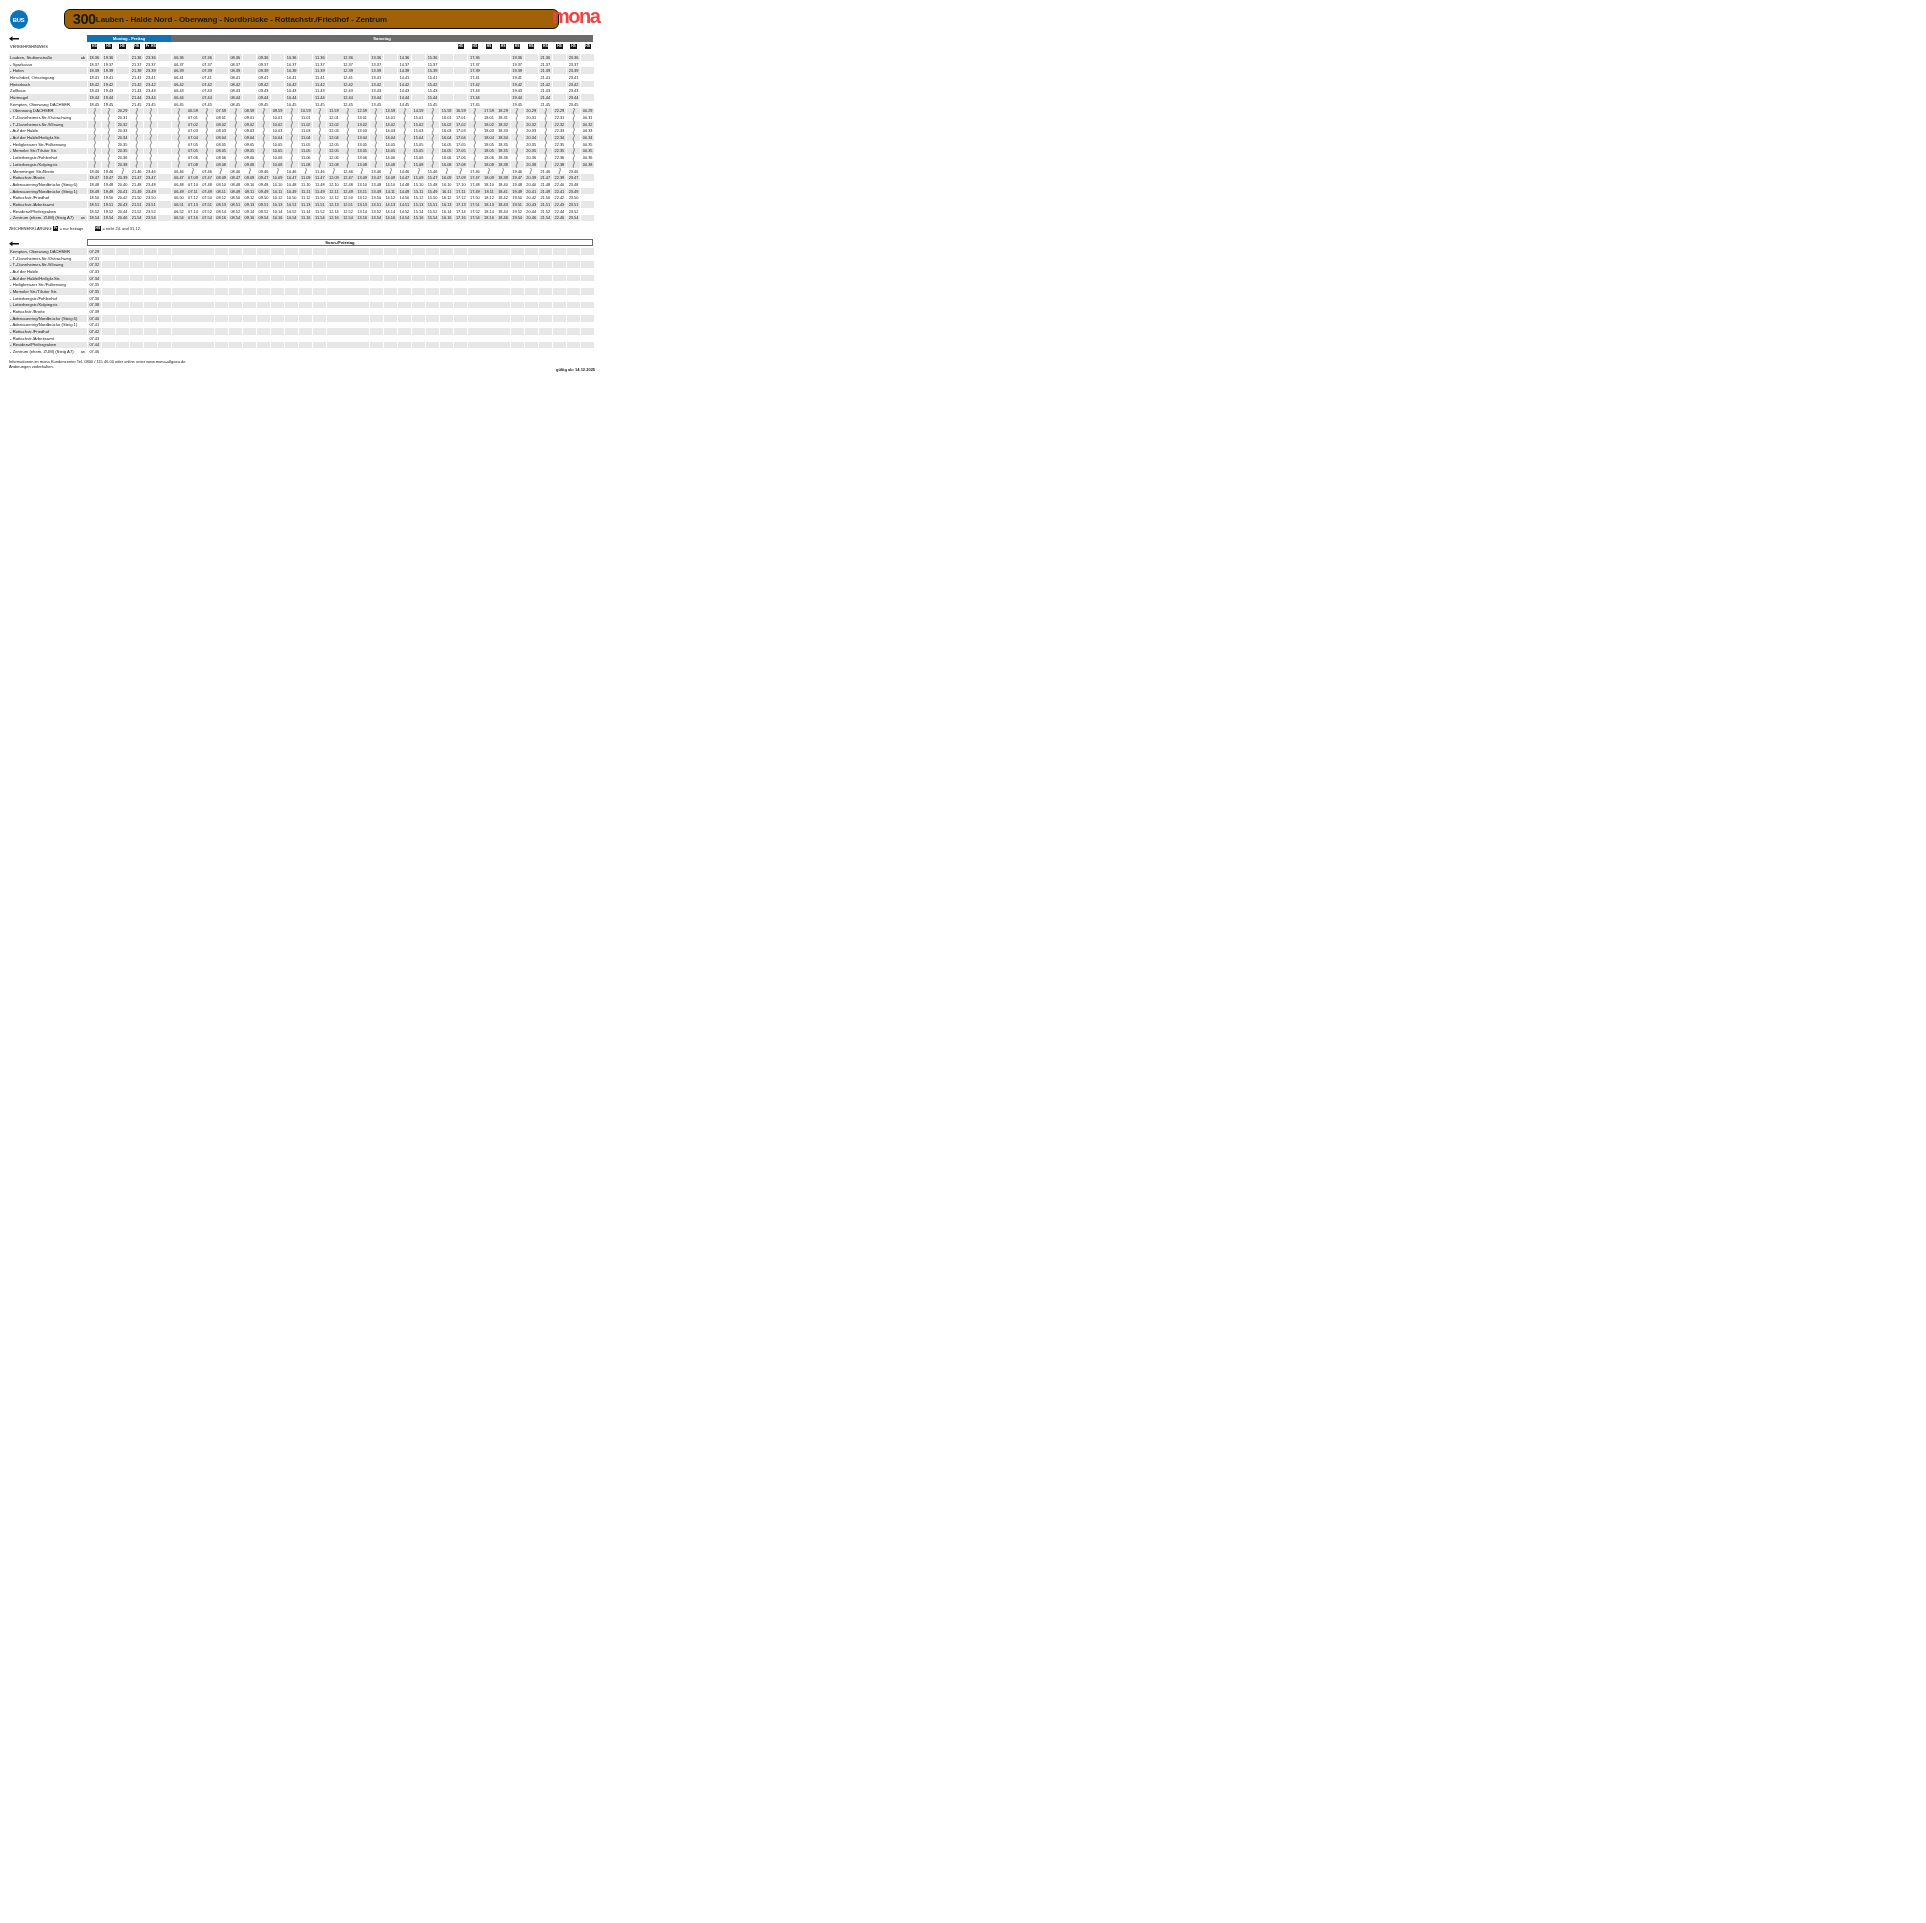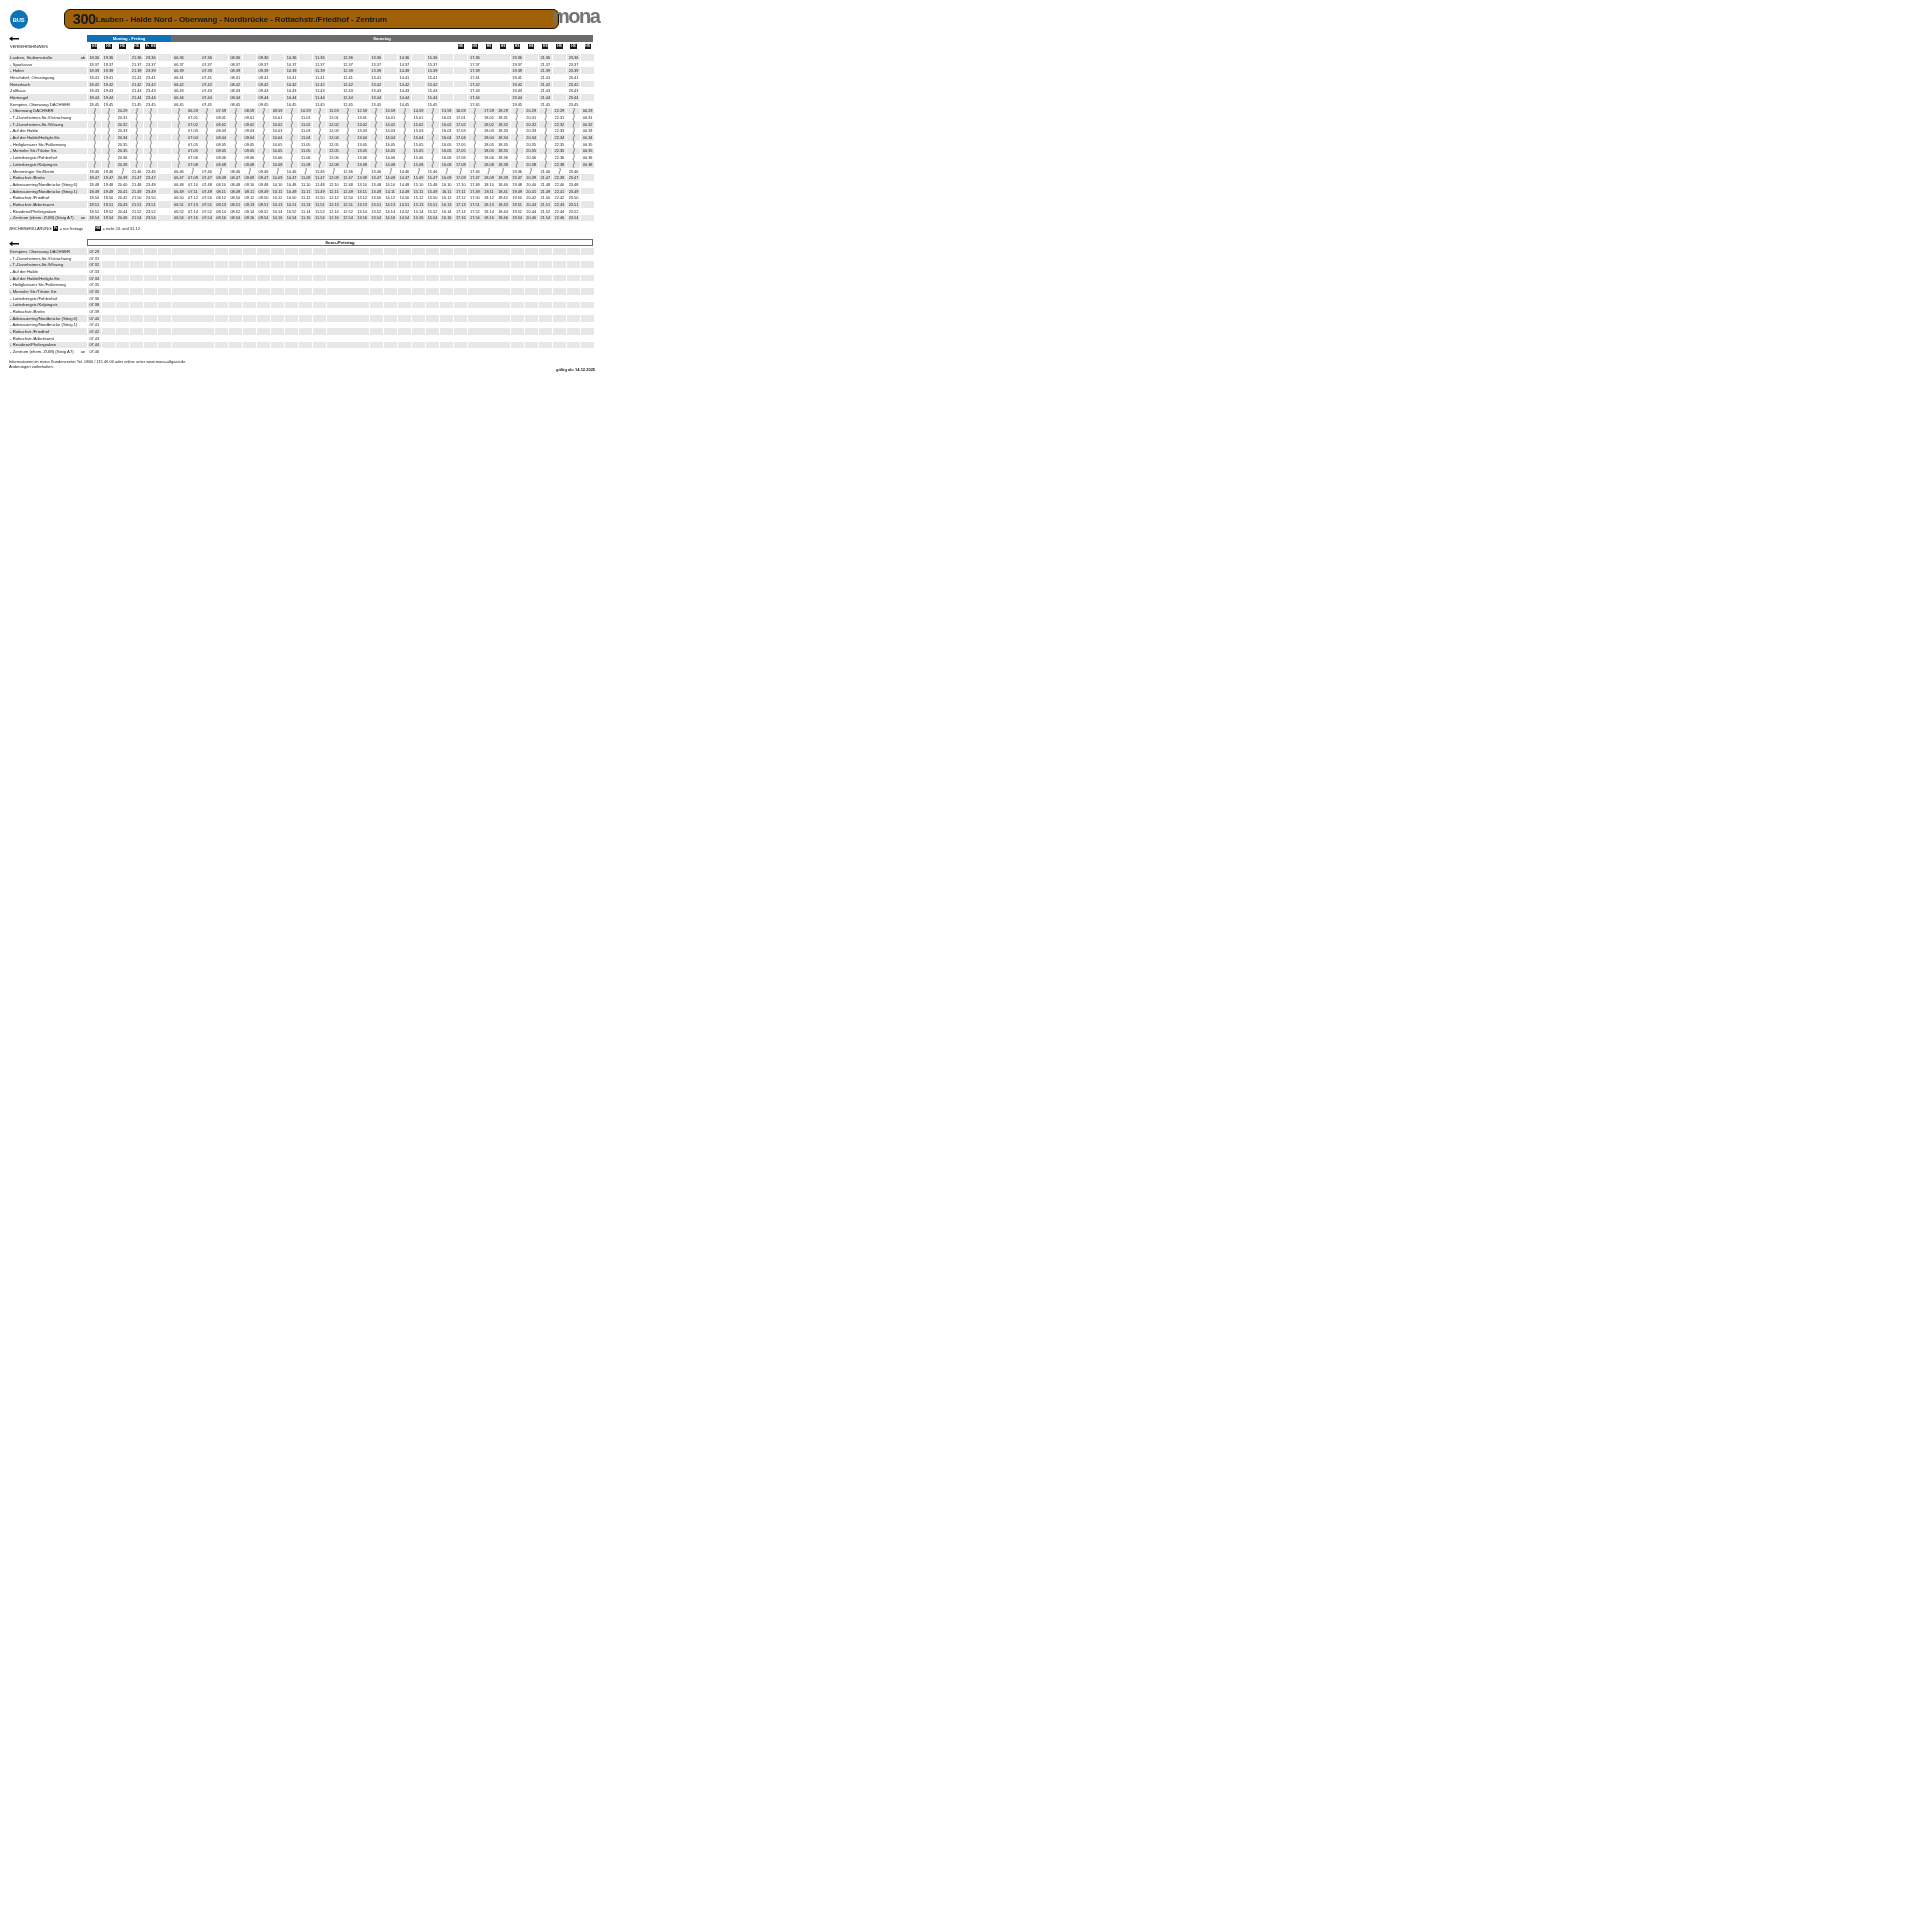--- a/index.html
+++ b/index.html
@@ -59,21 +59,21 @@
 </head>
 <body>
 
 <div class="page">
 
   <div class="bus-badge" style="background: rgb(13, 114, 184);">BUS</div>
   <div class="title-box">
     <span class="line-number">300</span>
     <span class="route-title">Lauben - Halde Nord - Oberwang - Nordbrücke - Rottachstr./Friedhof - Zentrum</span>
   </div>
-  <div class="mona-logo" style="color: #737373; text-align: right;">mona</div>
+  <div class="mona-logo" style="color: #ef4444; text-align: right;">mona</div>
 
   <span class="dir-arrow" id="arrow1">
     <svg width="10.4" height="5.4" viewBox="0 0 27 14">
         <path d="M27 5 L9 5 L9 0.5 L0 7 L9 13.5 L9 9 L27 9 Z" fill="#111"></path>
       </svg>
   </span>
   <span class="dir-arrow" id="arrow2">
     <svg width="10.4" height="5.4" viewBox="0 0 27 14">
         <path d="M27 5 L9 5 L9 0.5 L0 7 L9 13.5 L9 9 L27 9 Z" fill="#111"></path>
       </svg>

